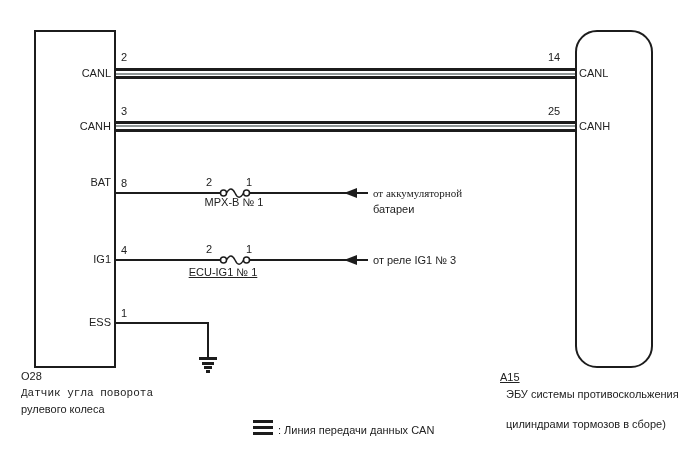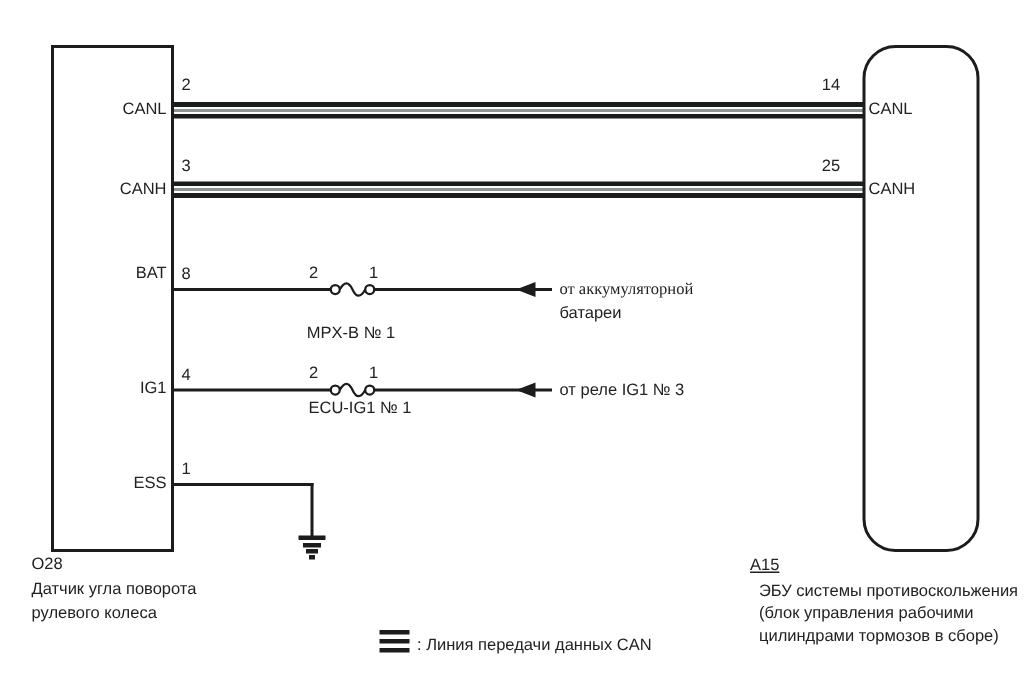--- a/index.html
+++ b/index.html
@@ -86,37 +86,36 @@
   <span class="txt pin-num" style="left:121px;top:307px;">1</span>
 
   <span class="txt pin-num num-r" style="left:539px;top:51px;">14</span>
   <span class="txt pin-num num-r" style="left:539px;top:105px;">25</span>
 
   <span class="txt" style="left:579px;top:67px;">CANL</span>
   <span class="txt" style="left:579px;top:120px;">CANH</span>
 
   <span class="txt" style="left:206px;top:176px;">2</span>
   <span class="txt" style="left:246px;top:176px;">1</span>
-  <span class="txt fuse-label" style="left:179px;top:216px;">MPX-B № 1</span>
+  <span class="txt fuse-label" style="left:179px;top:196px;">MPX-B № 1</span>
 
   <span class="txt" style="left:206px;top:243px;">2</span>
   <span class="txt" style="left:246px;top:243px;">1</span>
-  <span class="txt fuse-label" style="left:185px;top:266px;">ECU-IG1 № 1</span>
+  <span class="txt fuse-label" style="left:168px;top:266px;text-decoration:underline;">ECU-IG1 № 1</span>
 
   <span class="txt" style="left:373px;top:187px;font-family:Liberation Serif, serif;">от аккумуляторной</span>
   <span class="txt" style="left:373px;top:203px;">батареи</span>
   <span class="txt" style="left:373px;top:254px;">от реле IG1 № 3</span>
 
   <span class="txt" style="left:21px;top:370px;">O28</span>
-  <span class="txt" style="left:21px;top:387px;">Датчик угла поворота</span>
+  <span class="txt" style="left:21px;top:387px;font-family:Liberation Mono, monospace;">Датчик угла поворота</span>
   <span class="txt" style="left:21px;top:403px;">рулевого колеса</span>
 
   <span class="txt" style="left:500px;top:371px;text-decoration:underline;">A15</span>
   <span class="txt" style="left:506px;top:388px;">ЭБУ системы противоскольжения</span>
-  <span class="txt" style="left:506px;top:403px;">(блок управления рабочими</span>
   <span class="txt" style="left:506px;top:418px;">цилиндрами тормозов в сборе)</span>
 
   <div>
     <div class="legend-bar" style="top:420px;"></div>
     <div class="legend-bar" style="top:426px;"></div>
     <div class="legend-bar" style="top:432px;"></div>
   </div>
   <span class="txt" style="left:278px;top:424px;">: Линия передачи данных CAN</span>
 
 </div>

